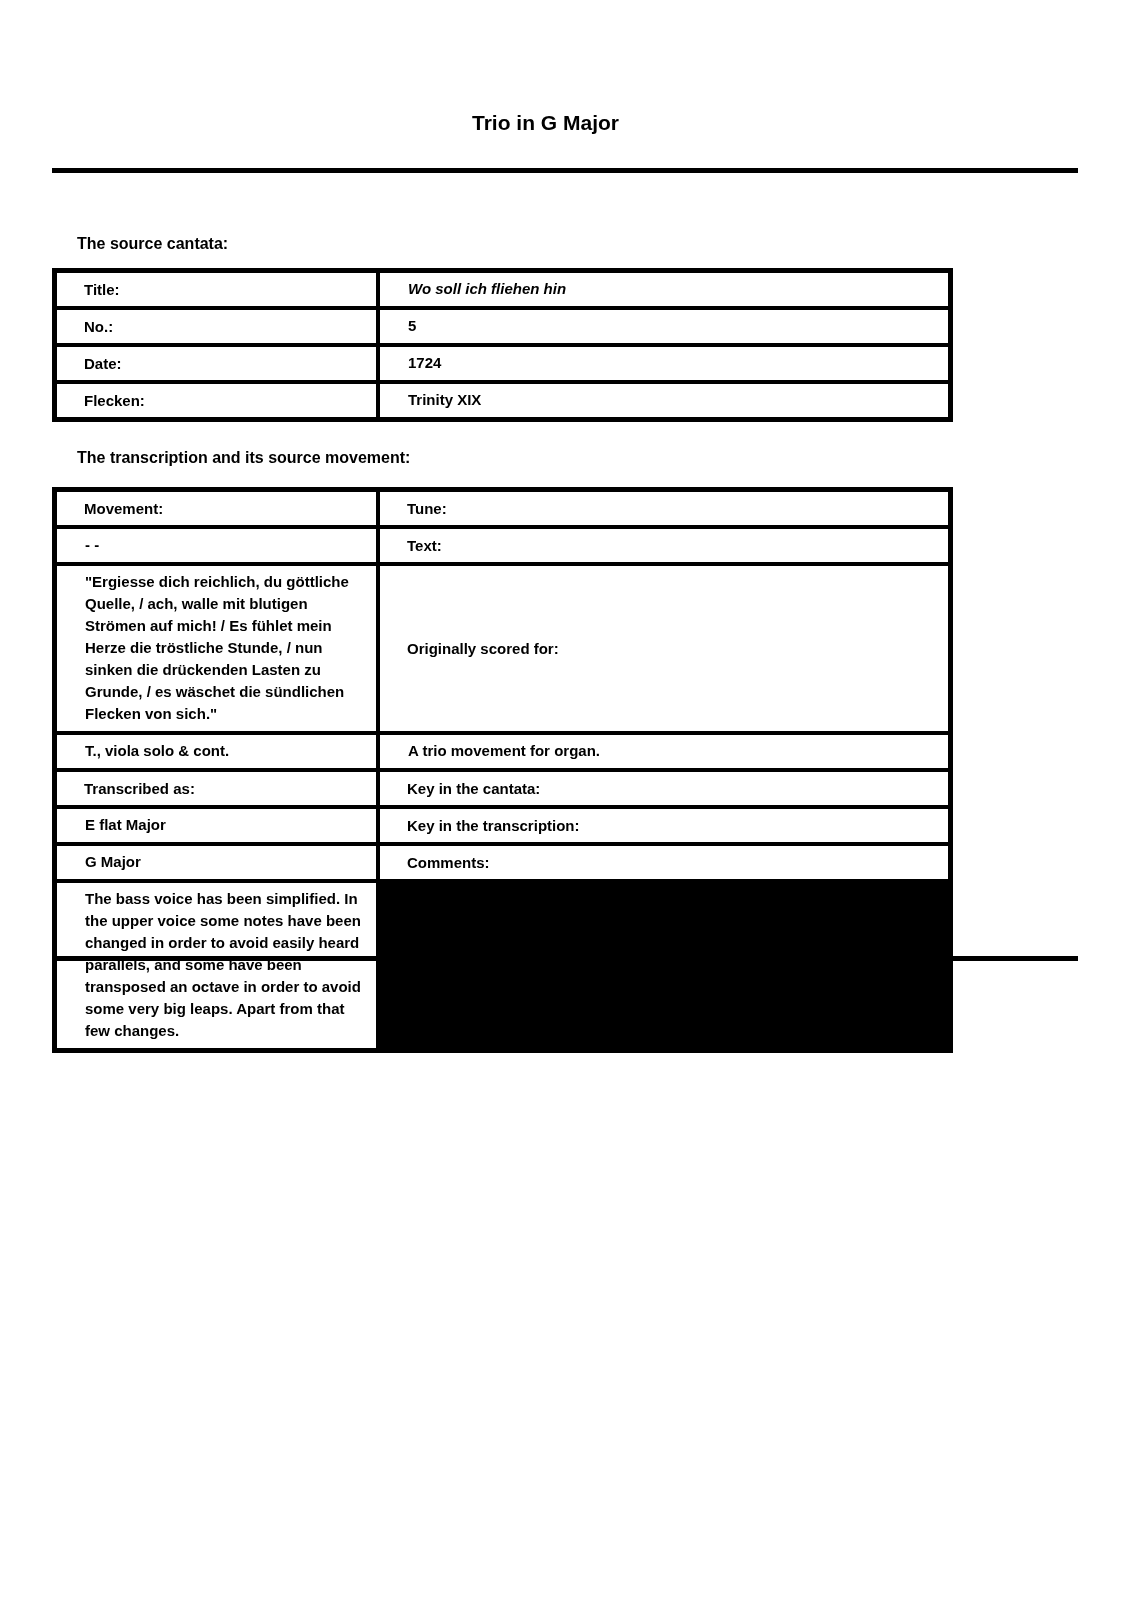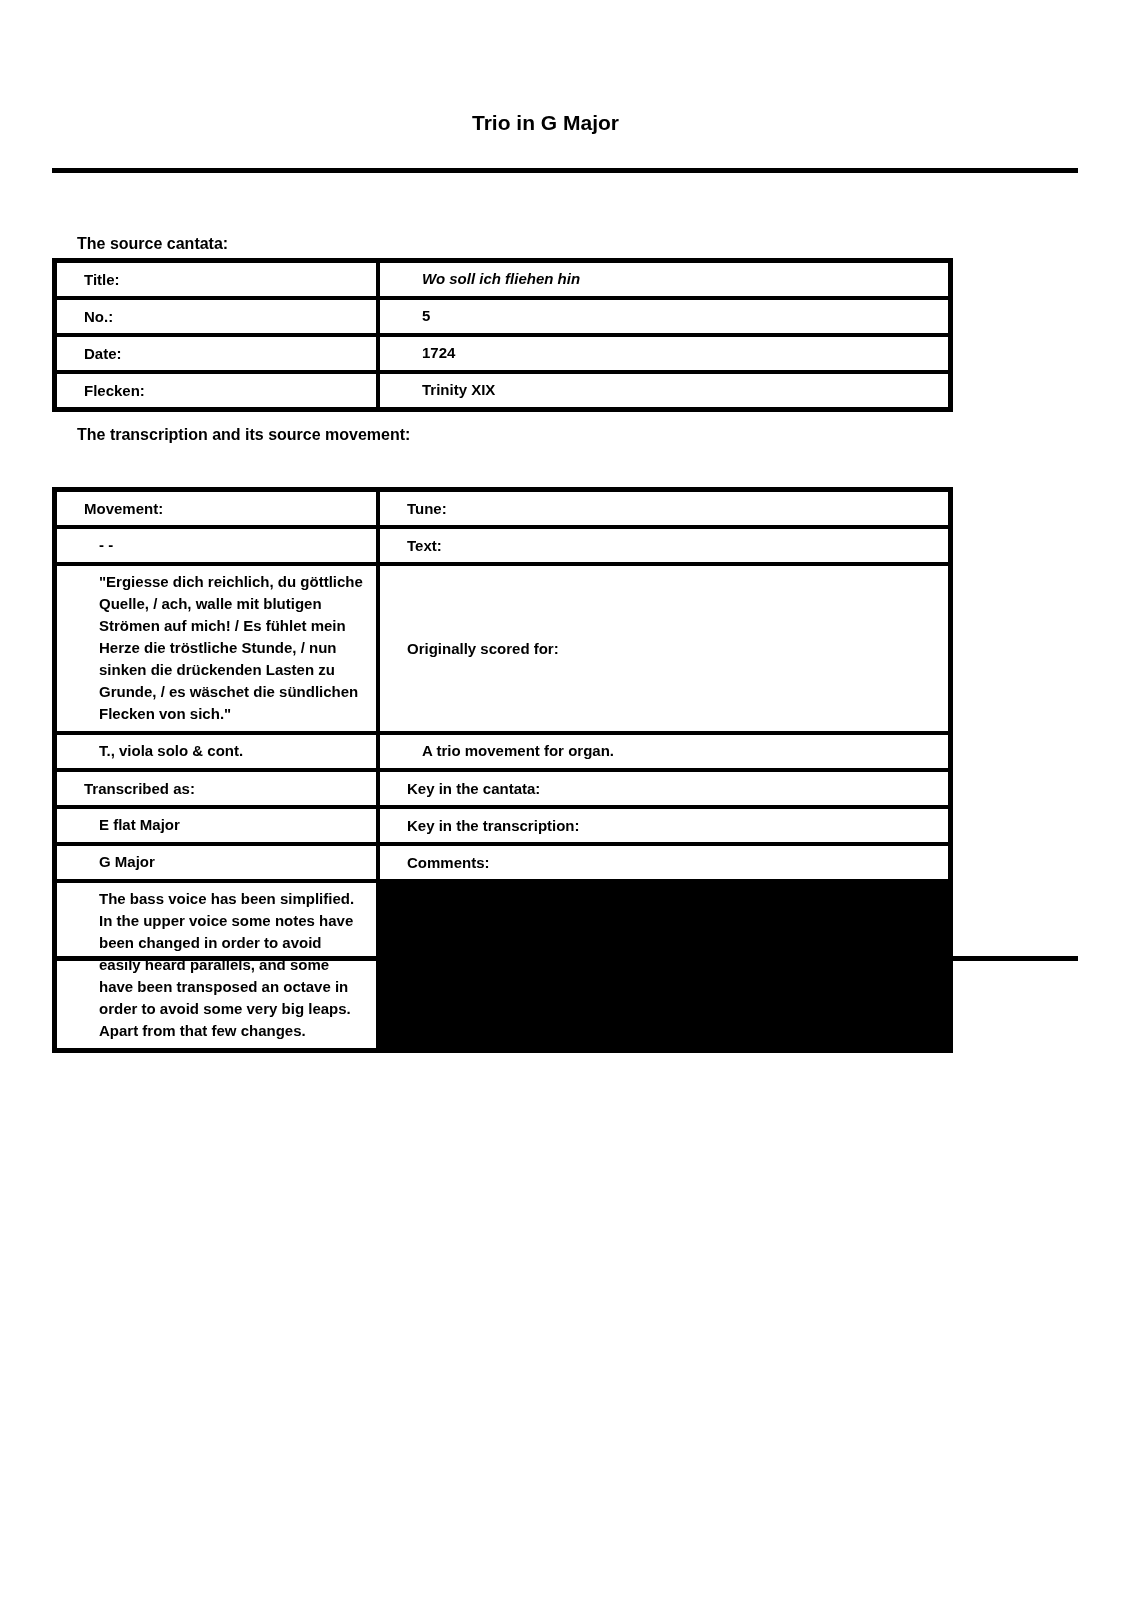--- a/index.html
+++ b/index.html
@@ -31,48 +31,48 @@
   }
   .rule-top { top: 168px; }
   .rule-bottom { top: 956px; }
   .section-heading {
     position: absolute;
     left: 77px;
     font-size: 16px;
     line-height: 20px;
   }
   .heading-1 { top: 214px; margin-top: 20px; }
-  .heading-2 { top: 425px; }
+  .heading-2 { top: 448px; }
   .info-table {
     position: absolute;
     left: 52px;
     width: 901px;
     box-sizing: border-box;
     border: 5px solid #000000;
     background: #000000;
     display: grid;
     grid-template-columns: 319px 1fr;
     gap: 4px;
   }
-  .table-1 { top: 258px; }
+  .table-1 { top: 268px; }
   .table-2 { top: 487px; }
   .cell {
     background: #ffffff;
     box-sizing: border-box;
     min-height: 33px;
     font-size: 15px;
     line-height: 22px;
   }
   .cell.label {
     display: flex;
     align-items: center;
     padding: 0 10px 0 27px;
   }
   .cell.value {
-    padding: 5px 12px 6px 42px;
+    padding: 5px 12px 6px 28px;
   }
   .italic { font-style: italic; }
 </style>
 </head>
 <body>
 
 <div class="page">
 
   <div class="doc-title">Trio in G Major</div>
 

